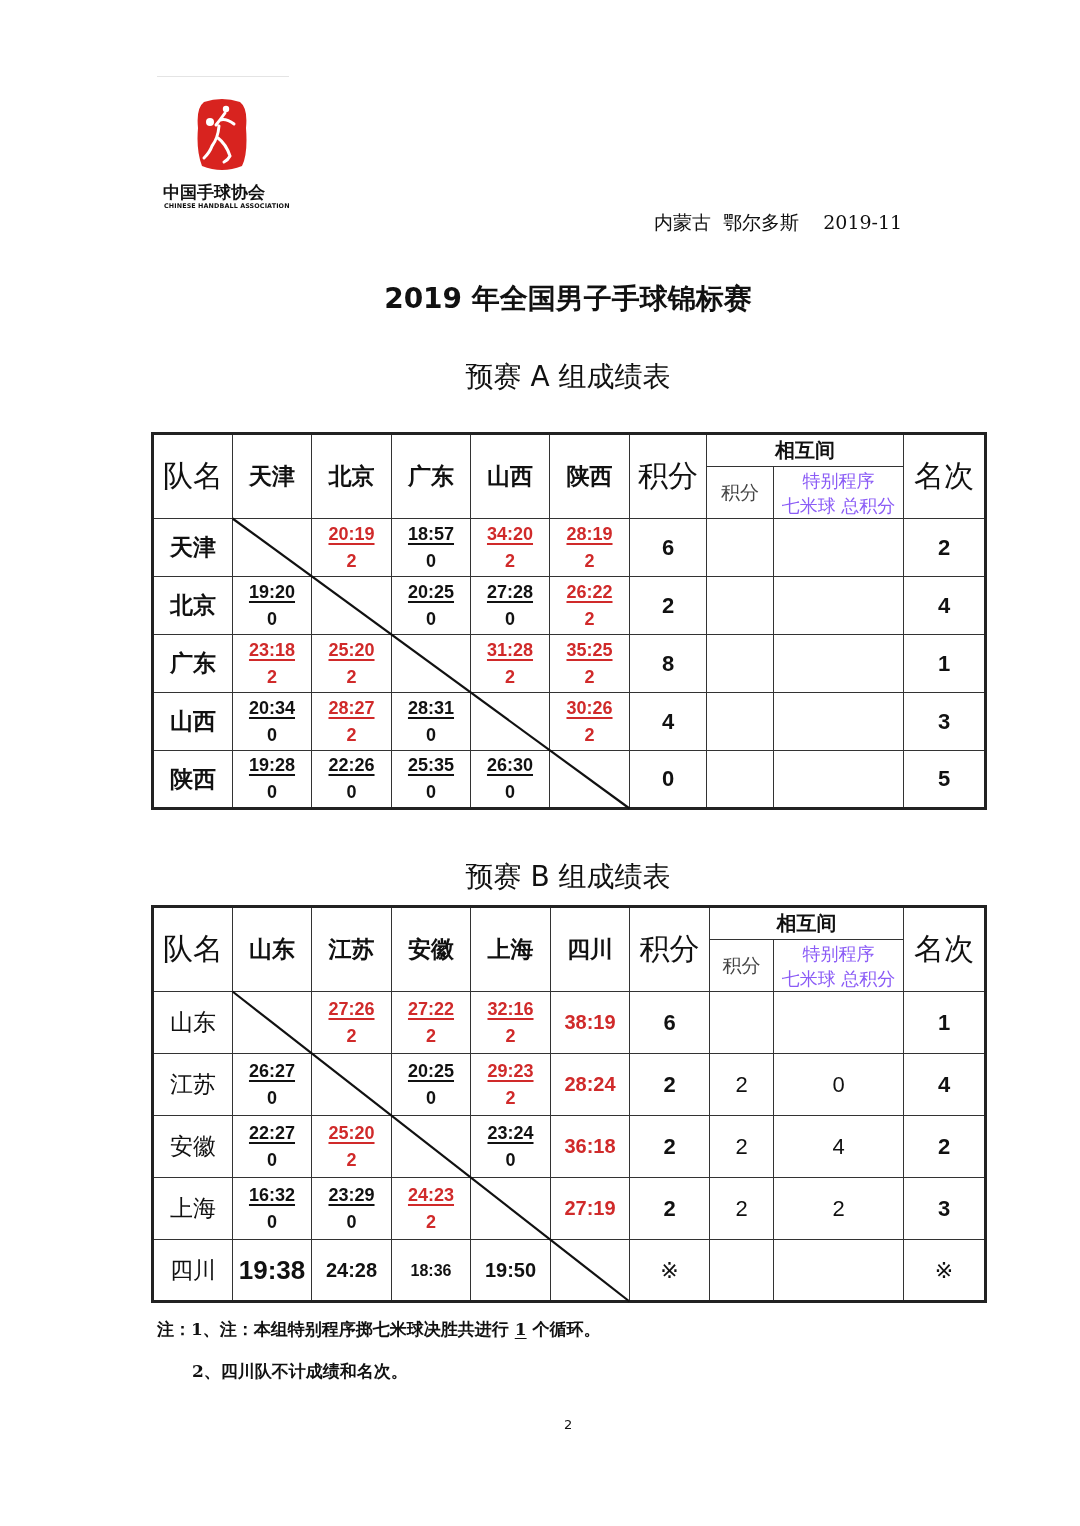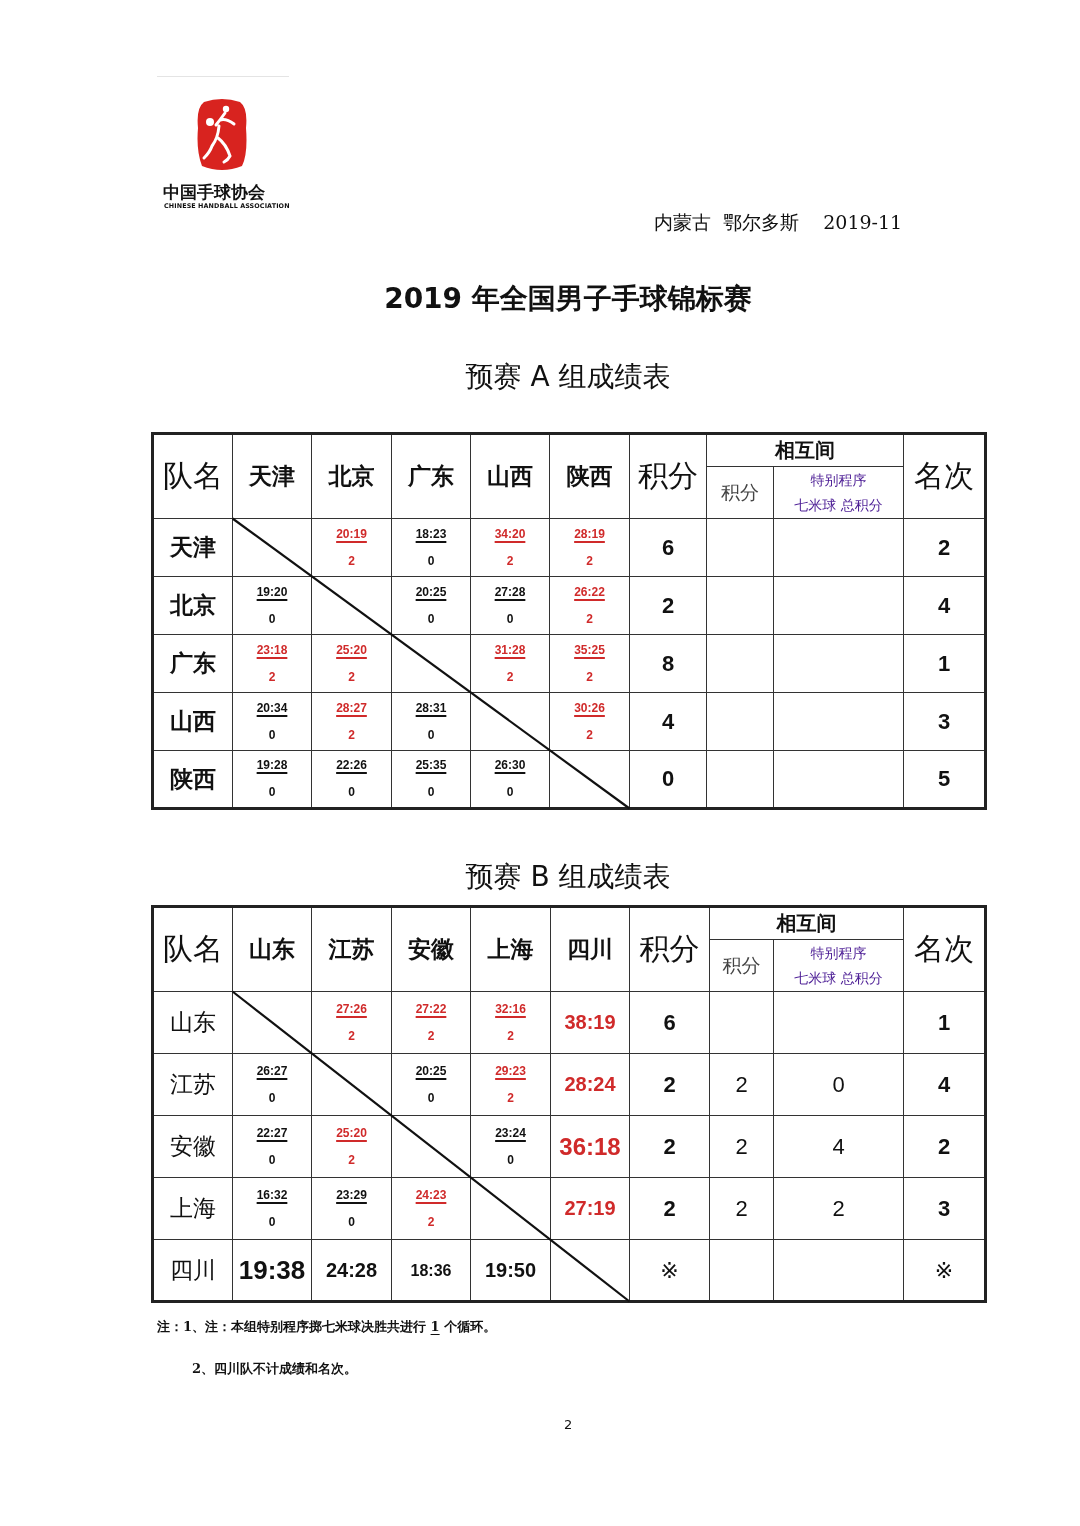--- a/index.html
+++ b/index.html
@@ -9,29 +9,29 @@
   .logo-seal{left:196px;top:98px;width:52px;height:74px;}
   .logo-cn{left:163px;top:181px;font-size:17px;font-weight:bold;letter-spacing:0px;white-space:nowrap;}
   .logo-en{left:164px;top:202px;font-size:6.4px;font-weight:bold;white-space:nowrap;letter-spacing:0.1px;}
   .place{left:654px;top:210px;font-family:"DejaVu Serif","Liberation Serif",serif;font-size:19px;white-space:pre;}
   .title{left:0;width:1136px;top:280px;text-align:center;font-size:28px;font-weight:bold;}
   .subtitle{left:0;width:1136px;text-align:center;font-size:28px;}
   table.res{position:absolute;border-collapse:collapse;table-layout:fixed;border:3px solid #222;}
   table.res td{border:1.5px solid #333;text-align:center;vertical-align:middle;padding:0;position:relative;}
   .hd{font-size:30px;}
   .hdb{font-size:23px;font-weight:bold;}
-  .small{font-size:14px;color:#4c1d95;line-height:25px;}
+  .small{font-size:18px;color:#8b5cf6;line-height:25px;}
   .team{font-size:23px;font-weight:bold;}
   .teamn{font-size:23px;}
-  .score{font-family:"Liberation Sans",sans-serif;font-weight:bold;font-size:12px;line-height:27px;}
+  .score{font-family:"Liberation Sans",sans-serif;font-weight:bold;font-size:18px;line-height:27px;}
   .score .s{text-decoration:underline;text-decoration-thickness:2px;text-underline-offset:3px;}
   .red{color:#d02a2a;}
   .big{font-family:"Liberation Sans",sans-serif;font-weight:bold;font-size:22px;}
   .plain{font-family:"Liberation Sans",sans-serif;font-size:22px;}
-  .note{font-family:"DejaVu Serif","Liberation Serif",serif;font-size:13px;white-space:nowrap;font-weight:bold;}
+  .note{font-family:"DejaVu Serif","Liberation Serif",serif;font-size:17px;white-space:nowrap;font-weight:bold;}
   .note u{text-underline-offset:3px;}
   .pageno{left:564px;top:1417px;font-size:13px;}
 </style>
 </head>
 <body>
 
 <div class="abs logo-line"></div>
 <svg class="abs logo-seal" viewBox="0 0 52 74">
   <path d="M8 4 Q26 -2 44 4 Q52 10 50 30 Q52 56 46 68 Q26 76 6 68 Q0 52 2 30 Q0 10 8 4Z" fill="#d8231f"></path>
   <circle cx="30" cy="11" r="3.2" fill="#fff"></circle>
@@ -81,21 +81,21 @@
   </tbody>
     <tbody id="bodyA">
       <tr style="height: 58px;">
         <td class="team">天津</td>
         <td></td>
         <td class="score red">
           <div><span class="s">20:19</span></div>
           <div>2</div>
         </td>
         <td class="score">
-          <div><span class="s">18:23</span></div>
+          <div><span class="s">18:57</span></div>
           <div>0</div>
         </td>
         <td class="score red">
           <div><span class="s">34:20</span></div>
           <div>2</div>
         </td>
         <td class="score red">
           <div><span class="s">28:19</span></div>
           <div>2</div>
         </td>
@@ -293,21 +293,21 @@
         </td>
         <td class="score red">
           <div><span class="s">25:20</span></div>
           <div>2</div>
         </td>
         <td></td>
         <td class="score">
           <div><span class="s">23:24</span></div>
           <div>0</div>
         </td>
-        <td class="score red" style="font-size: 24px; text-align: center;">
+        <td class="score red" style="font-size: 20px; text-align: center;">
           <div>36:18</div>
         </td>
         <td class="big">2</td>
         <td class="plain">2</td>
         <td class="plain">4</td>
         <td class="big">2</td>
       </tr>
       <tr style="height: 62px;">
         <td class="teamn">上海</td>
         <td class="score">

